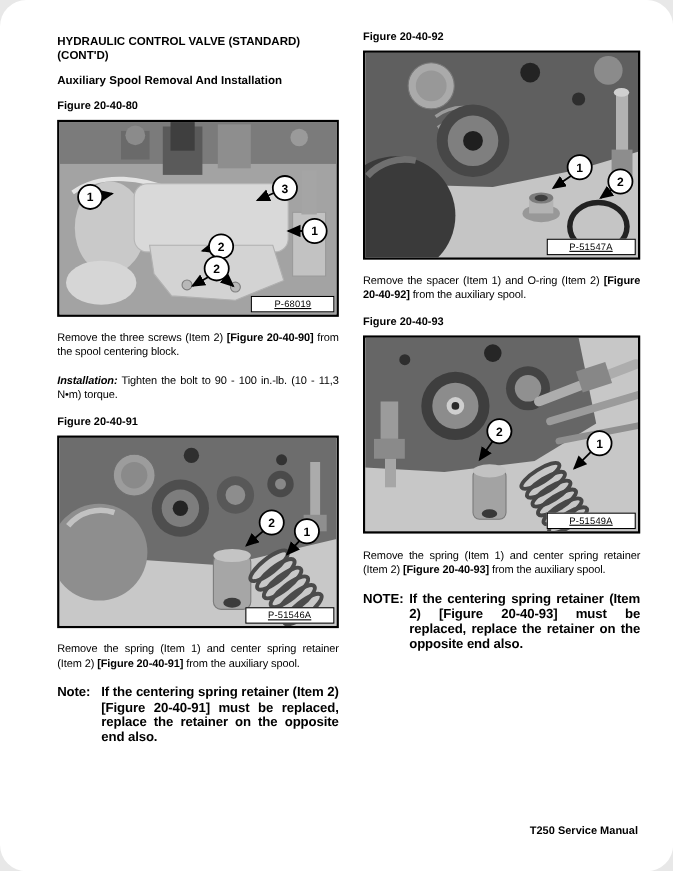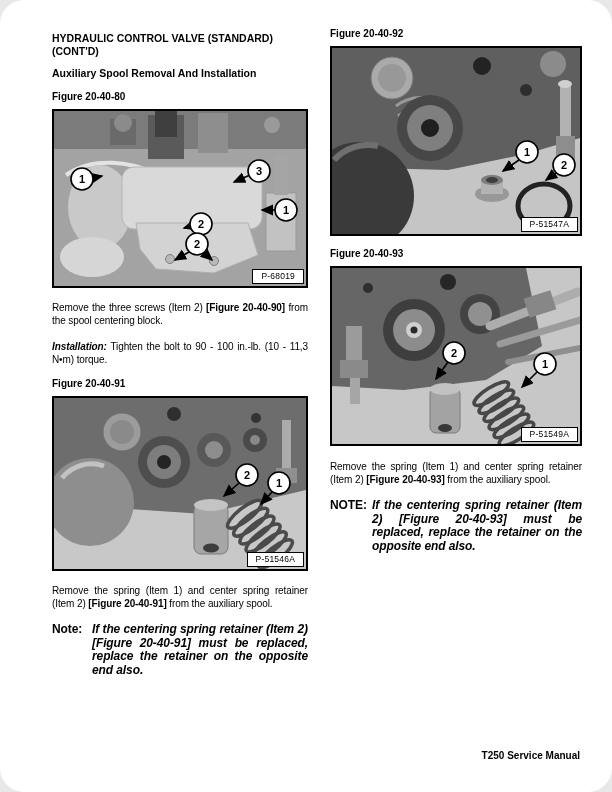--- a/index.html
+++ b/index.html
@@ -17,27 +17,27 @@
   .subheading { font-weight:bold; font-size:10.5px; line-height:12px; margin-top:10px; }
   .fig-heading { font-weight:bold; font-size:10px; line-height:12px; margin-top:12px; }
   .fig-heading.first { margin-top:0; }
 
   .para { font-size:10px; line-height:13px; text-align:justify; margin-top:13px; letter-spacing:-0.1px; }
   .para .bold { font-weight:bold; }
   .para .bold-italic { font-weight:bold; font-style:italic; }
 
   .note { display:flex; margin-top:13px; font-weight:bold; font-size:12px; line-height:13.5px; letter-spacing:-0.1px; }
   .note-label { width:40px; flex:none; }
-  .note-text { flex:1; text-align:justify;font-style:italic; }
+  .note-text { flex:1; text-align:justify; }
 
   .photo { position:relative; border:2px solid #000; margin-top:6px; background:#b5b5b5; }
   .photo svg { display:block; }
   .photo-label {
     position:absolute; right:2px; bottom:2px; background:#fff; border:1.5px solid #000;
-    font-size:8.5px; line-height:11px; padding:1px 8px; letter-spacing:0.2px;
+    font-size:8.5px; line-height:11px; padding:1px 20px; letter-spacing:0.2px;text-decoration:underline;
   }
 
   .callout-circle { fill:#fff; stroke:#000; stroke-width:1.6; }
   .callout-num { font-family:"Liberation Sans", sans-serif; font-size:11px; font-weight:bold; fill:#000; text-anchor:middle; }
   .arrow { stroke:#000; stroke-width:1.6; fill:none; }
 
   .footer-page {
     position:absolute; top:793px; left:0; width:612px; text-align:center;
     font-weight:bold; font-size:10px;
   }
@@ -232,20 +232,21 @@
         </g>
         <g>
           <line class="arrow" x1="225" y1="124" x2="214" y2="132" marker-end="url(#aw3)"></line>
           <circle class="callout-circle" cx="232" cy="117" r="11"></circle>
           <text class="callout-num" x="232" y="121">2</text>
         </g>
       </svg>
       <div class="photo-label">P-51547A</div>
     </div>
 
+    <div class="para"><span>Remove the spacer (Item 1) and O-ring (Item 2) </span><span class="bold">[Figure 20-40-92]</span><span> from the auxiliary spool.</span></div>
 
     <div class="fig-heading">Figure 20-40-93</div>
 
     <div class="photo">
       <svg width="248" height="176" viewBox="0 0 248 176">
         <defs>
           <marker id="aw4" markerWidth="9" markerHeight="8" refX="7" refY="3.5" orient="auto">
             <path d="M0,0 L8,3.5 L0,7 Z" fill="#000"></path>
           </marker>
         </defs>

